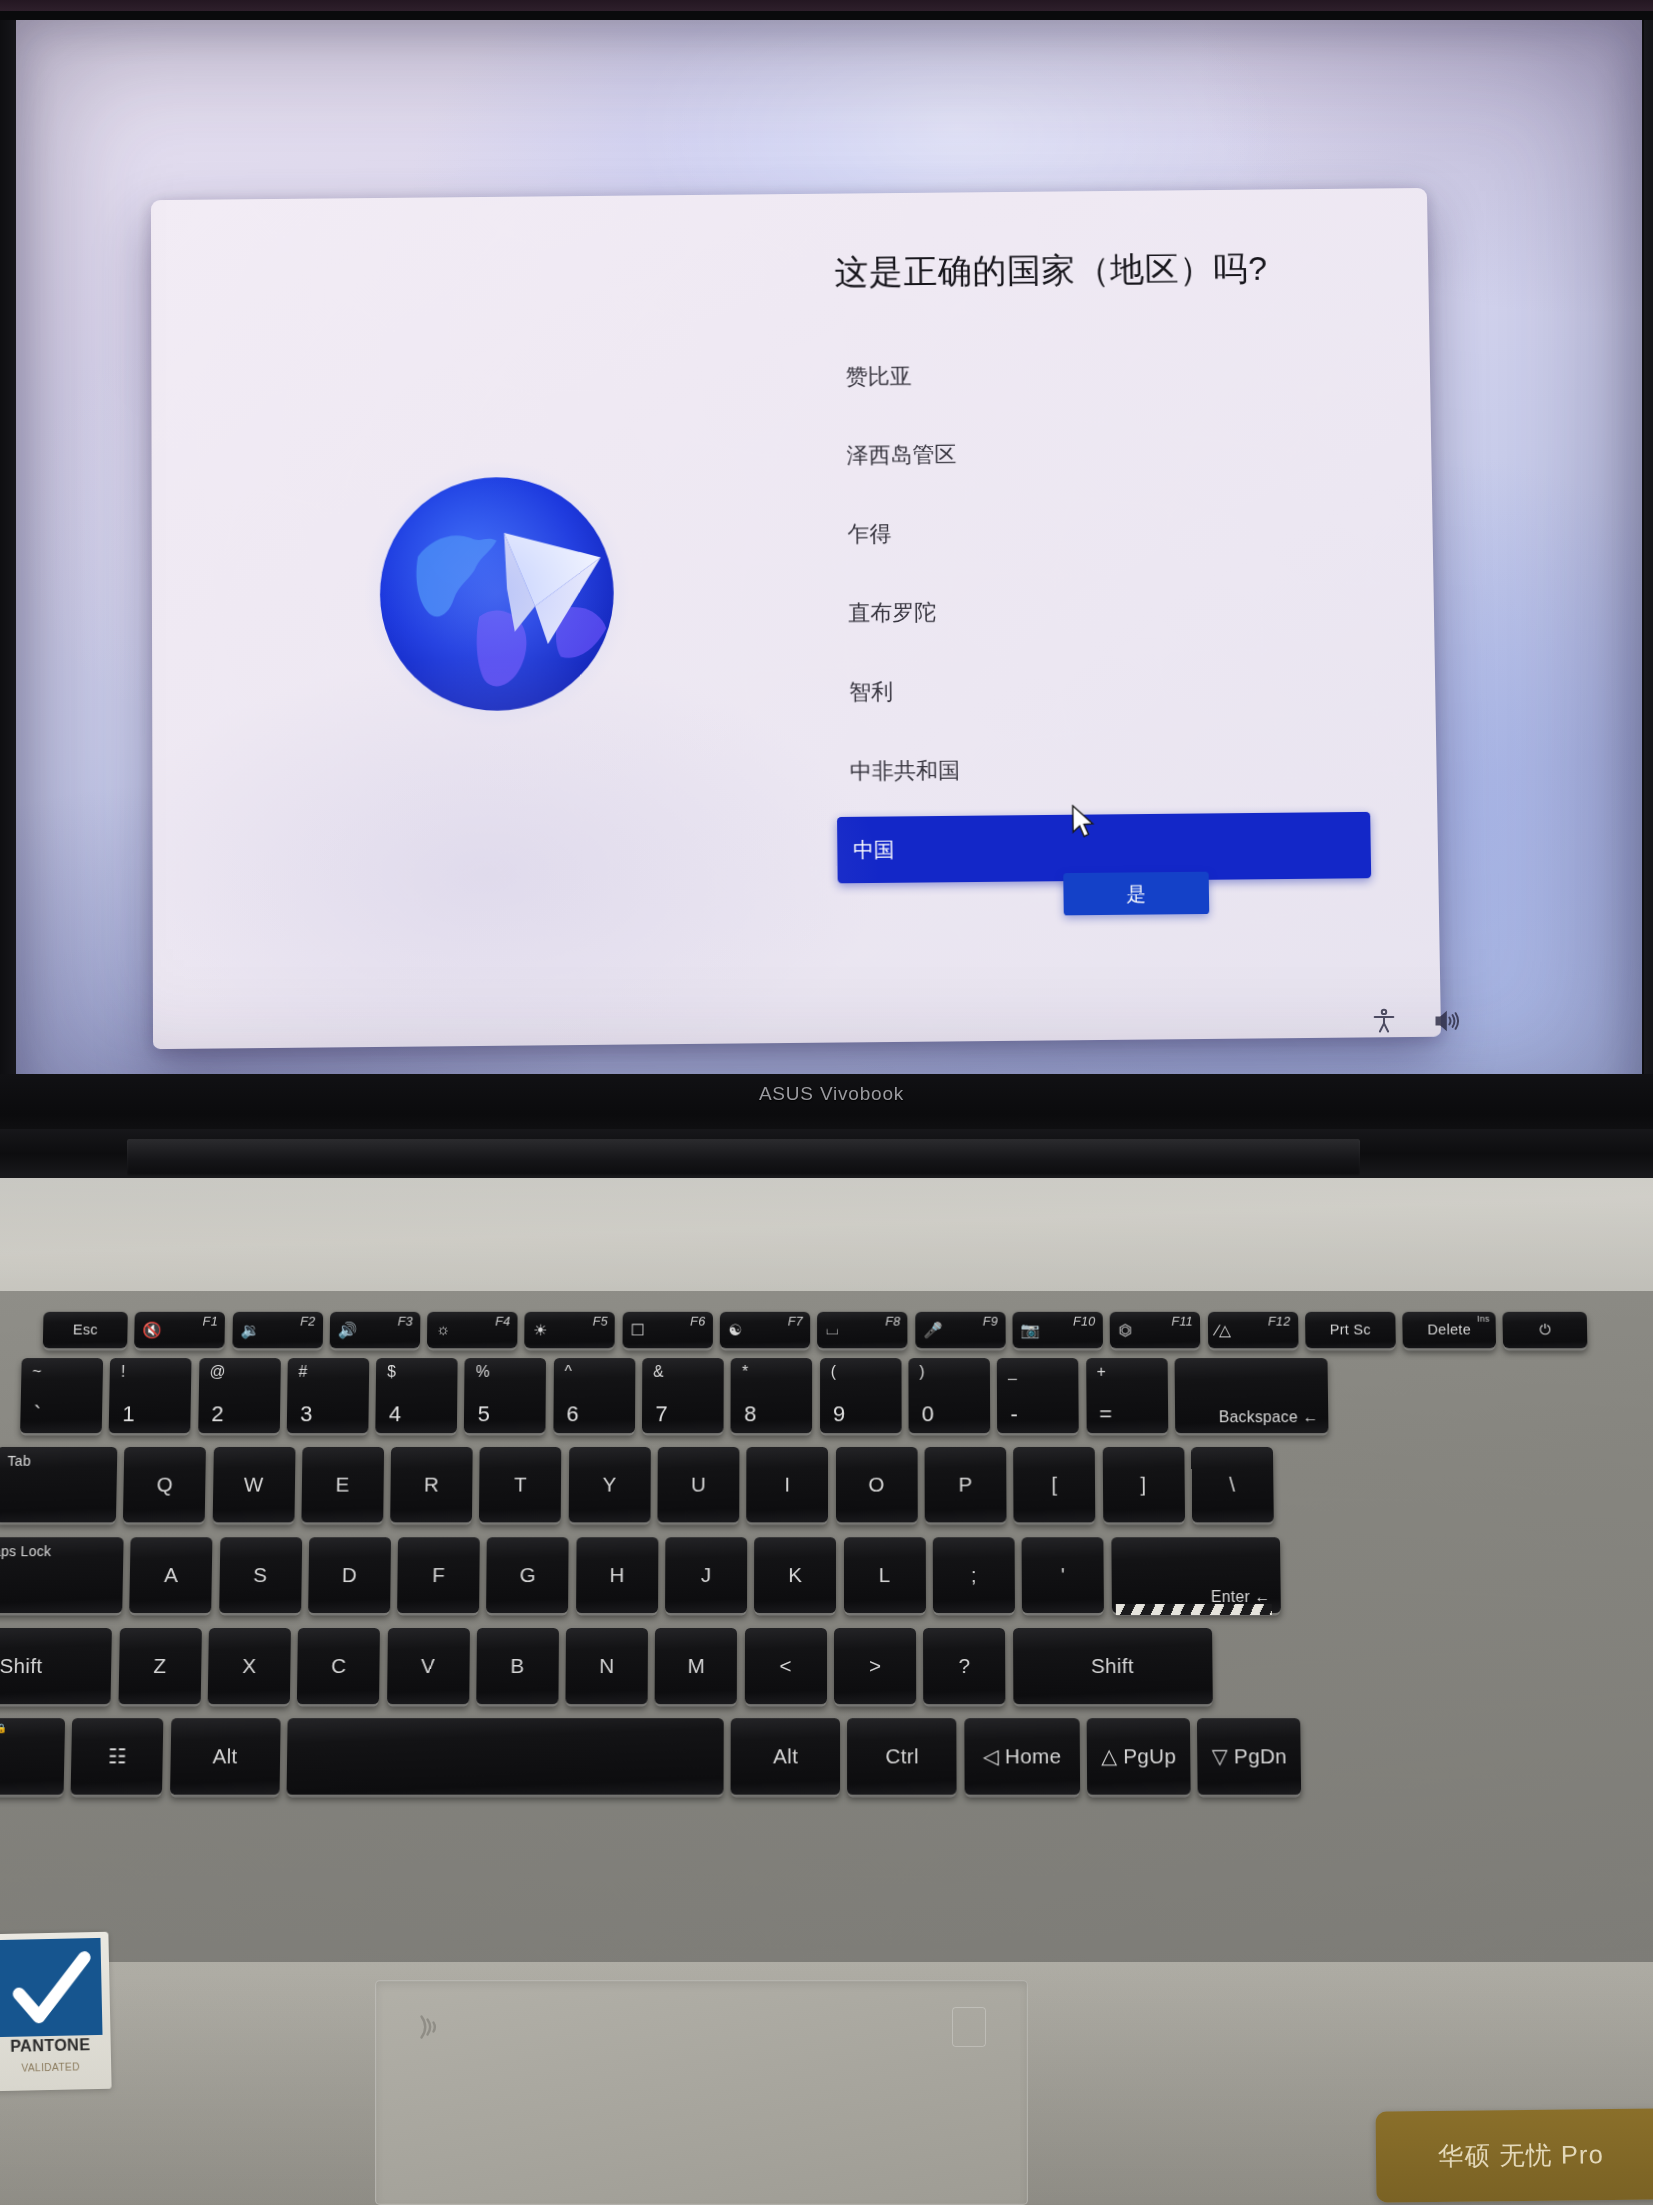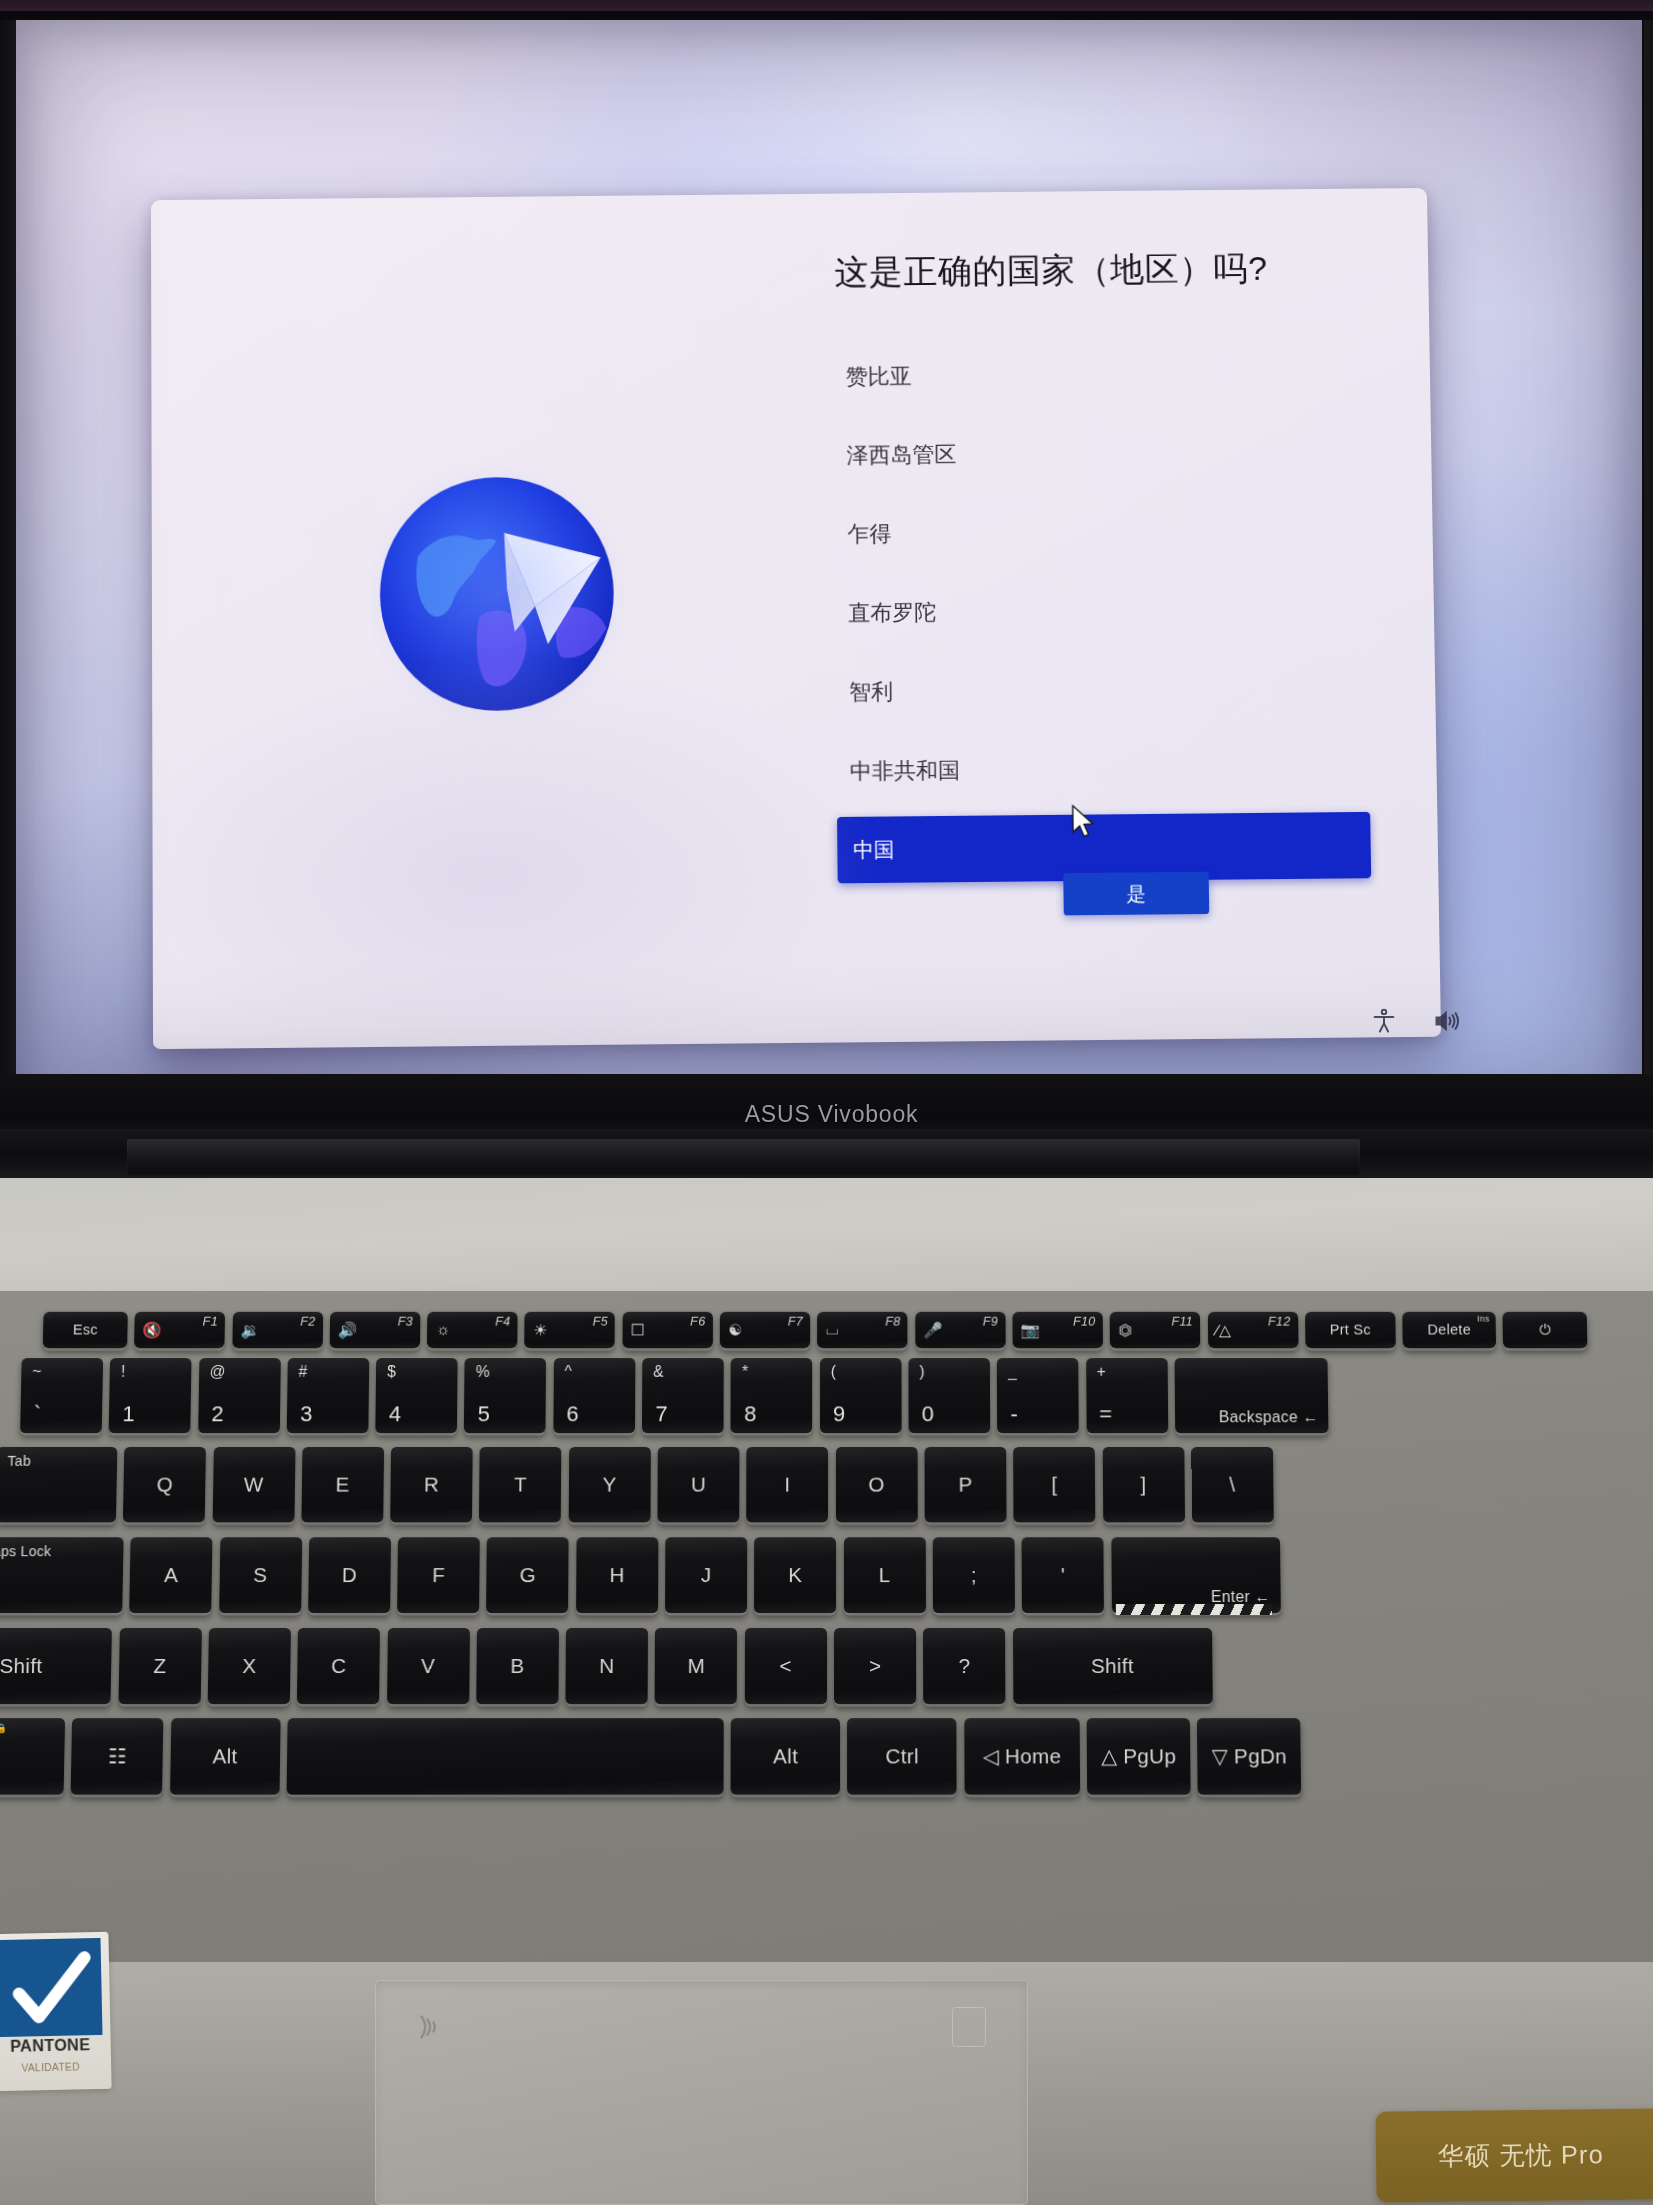--- a/index.html
+++ b/index.html
@@ -39,22 +39,22 @@
 
   
   .bezel-left { position:absolute; left:0;   top:0; width:28px;  height:1136px;
                 background:linear-gradient(90deg,#08080a,#16161a); }
   .bezel-right{ position:absolute; right:0;  top:0; width:31px;  height:1136px;
                 background:linear-gradient(270deg,#0a0a0d,#18181c); }
   .bezel-top  { position:absolute; left:0;   top:0; width:1687px; height:8.5px;
                 background:#0a0a0c; }
   .bezel-bottom{position:absolute; left:0;   bottom:0; width:1687px; height:73px;
                 background:linear-gradient(180deg,#111114 0%,#0b0b0d 55%,#141416 100%); }
-  .brand-text { position:absolute; left:50%; transform:translateX(-50%); bottom:19px;
-                color:#9a9a9f; font-size:23px; letter-spacing:0.8px;
+  .brand-text { position:absolute; left:50%; transform:translateX(-50%); bottom:42px;
+                color:#9a9a9f; font-size:19px; letter-spacing:0.8px;
                 font-family:"Liberation Sans",sans-serif; text-shadow:0 0.6px 1.2px #000; }
 
   
   .card{ position:absolute; left:142px; top:175px; width:1282px; height:849px;
          background:linear-gradient(152deg,#f2ecf5 0%,#efe9f3 30%,#ece7f2 62%,#e7e3ef 100%);
          border-radius:9.7px 9.7px 7.3px 7.3px;
          box-shadow:0 22px 54px rgba(40,28,70,.38), 0 3.6px 14.5px rgba(40,28,70,.22);
          transform: perspective(1572px) rotateX(1.0deg) rotateZ(-0.55deg);
          overflow:hidden; }
   .card::after{ content:""; position:absolute; inset:0; pointer-events:none;

